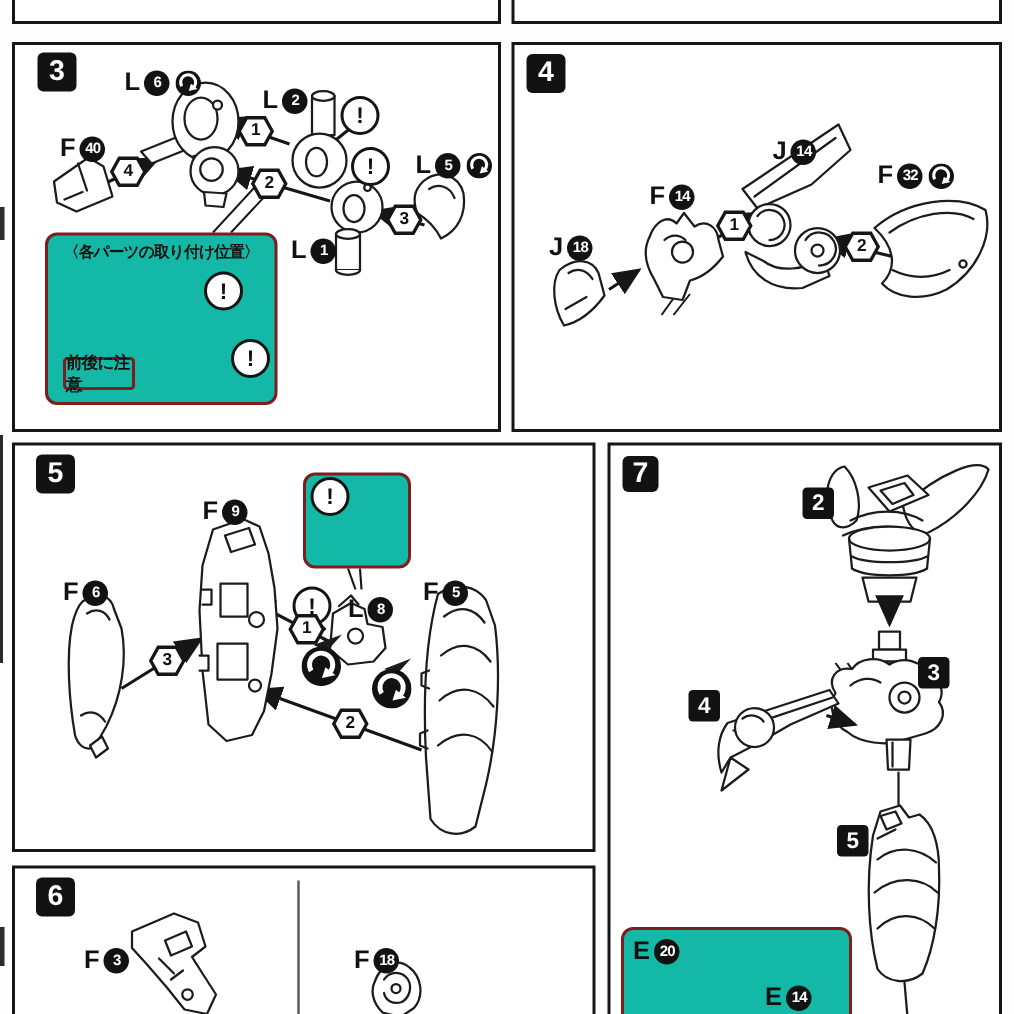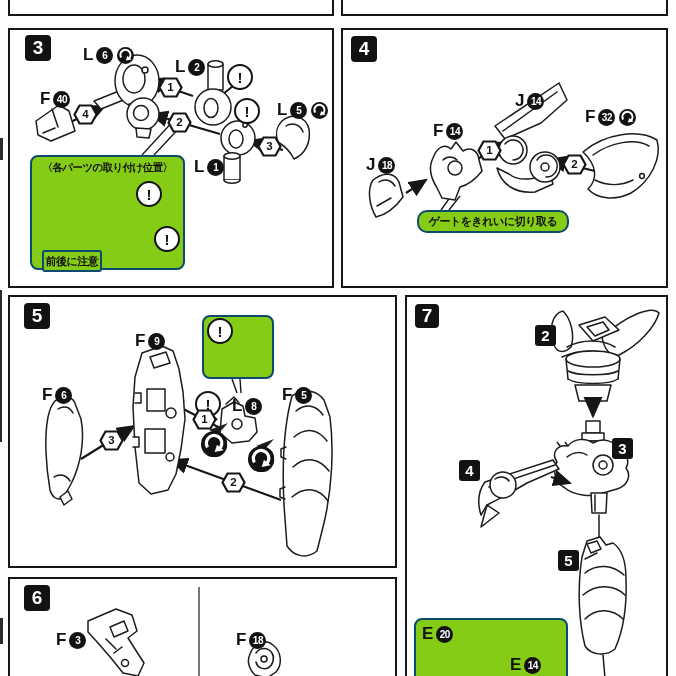--- a/index.html
+++ b/index.html
@@ -26,21 +26,21 @@
   .hex{position:absolute;width:25px;height:21px;}
   .hex svg{position:absolute;left:0;top:0;}
   .hex span{position:absolute;left:0;top:0;width:100%;height:100%;display:flex;
             align-items:center;justify-content:center;font-size:11.5px;font-weight:700;
             padding-bottom:1px;box-sizing:border-box;}
 
   .warn{position:absolute;width:22px;height:22px;background:#fff;border:2.5px solid #141414;
         border-radius:50%;display:flex;align-items:center;justify-content:center;
         font-size:15px;font-weight:800;box-sizing:content-box;}
 
-  .cbox{position:absolute;background:#84cc16;border:2px solid #0c4a6e;box-sizing:border-box;}
+  .cbox{position:absolute;background:#14b8a6;border:2px solid #7f1d1d;box-sizing:border-box;}
   .bubble{border-radius:10px;display:flex;align-items:center;justify-content:center;
           font-size:11px;font-weight:700;letter-spacing:-0.5px;}
   .bigbox{border-radius:8px;}
   .notebox{border-radius:3px;display:flex;align-items:center;justify-content:center;
            font-size:11px;font-weight:700;letter-spacing:-0.5px;}
   .boxtitle{position:absolute;font-size:10.5px;font-weight:700;letter-spacing:-0.6px;
             text-align:center;}
 </style>
 </head>
 <body>
@@ -195,21 +195,21 @@
     <div class="hex" style="left:63px;top:74px;">
       <svg width="25" height="21">
           <polygon points="6.5,1.5 18.5,1.5 23.5,10.5 18.5,19.5 6.5,19.5 1.5,10.5" fill="#fff" stroke="#161616" stroke-width="2.2"></polygon>
         </svg>
       <span>4</span>
     </div>
 
     <div class="cbox bigbox" style="left:20px;top:125px;width:155px;height:115px;">
       <div class="boxtitle" style="left:0;top:4px;width:151px;">〈各パーツの取り付け位置〉</div>
     </div>
-    <div class="cbox notebox" style="left:32px;top:220px;width:60px;height:22px;">前後に注意</div>
+    <div class="cbox notebox" style="left:32px;top:208px;width:48px;height:22px;">前後に注意</div>
     <div class="warn" style="left:126px;top:151px;">
         <span>!</span>
       </div>
     <div class="warn" style="left:144px;top:196px;">
         <span>!</span>
       </div>
   </div>
 
   <div class="panel" style="left:341px;top:28px;width:327px;height:260px;">
     <svg class="art" width="323" height="256">
@@ -283,21 +283,20 @@
         </svg>
       <span>1</span>
     </div>
     <div class="hex" style="left:219px;top:124px;">
       <svg width="25" height="21">
           <polygon points="6.5,1.5 18.5,1.5 23.5,10.5 18.5,19.5 6.5,19.5 1.5,10.5" fill="#fff" stroke="#161616" stroke-width="2.2"></polygon>
         </svg>
       <span>2</span>
     </div>
 
-    <div class="cbox bubble" style="left:74px;top:180px;width:152px;height:23px;">ゲートをきれいに切り取る</div>
   </div>
 
   <div class="panel" style="left:8px;top:295px;width:389px;height:273px;">
     <svg class="art" width="385" height="269">
       <defs>
         <marker id="ah5" markerWidth="10" markerHeight="8" refX="8" refY="4" orient="auto">
           <path d="M0,0 L9,4 L0,8 Z" fill="#161616"></path>
         </marker>
       </defs>
       <g fill="none" stroke="#161616" stroke-width="1.4">

